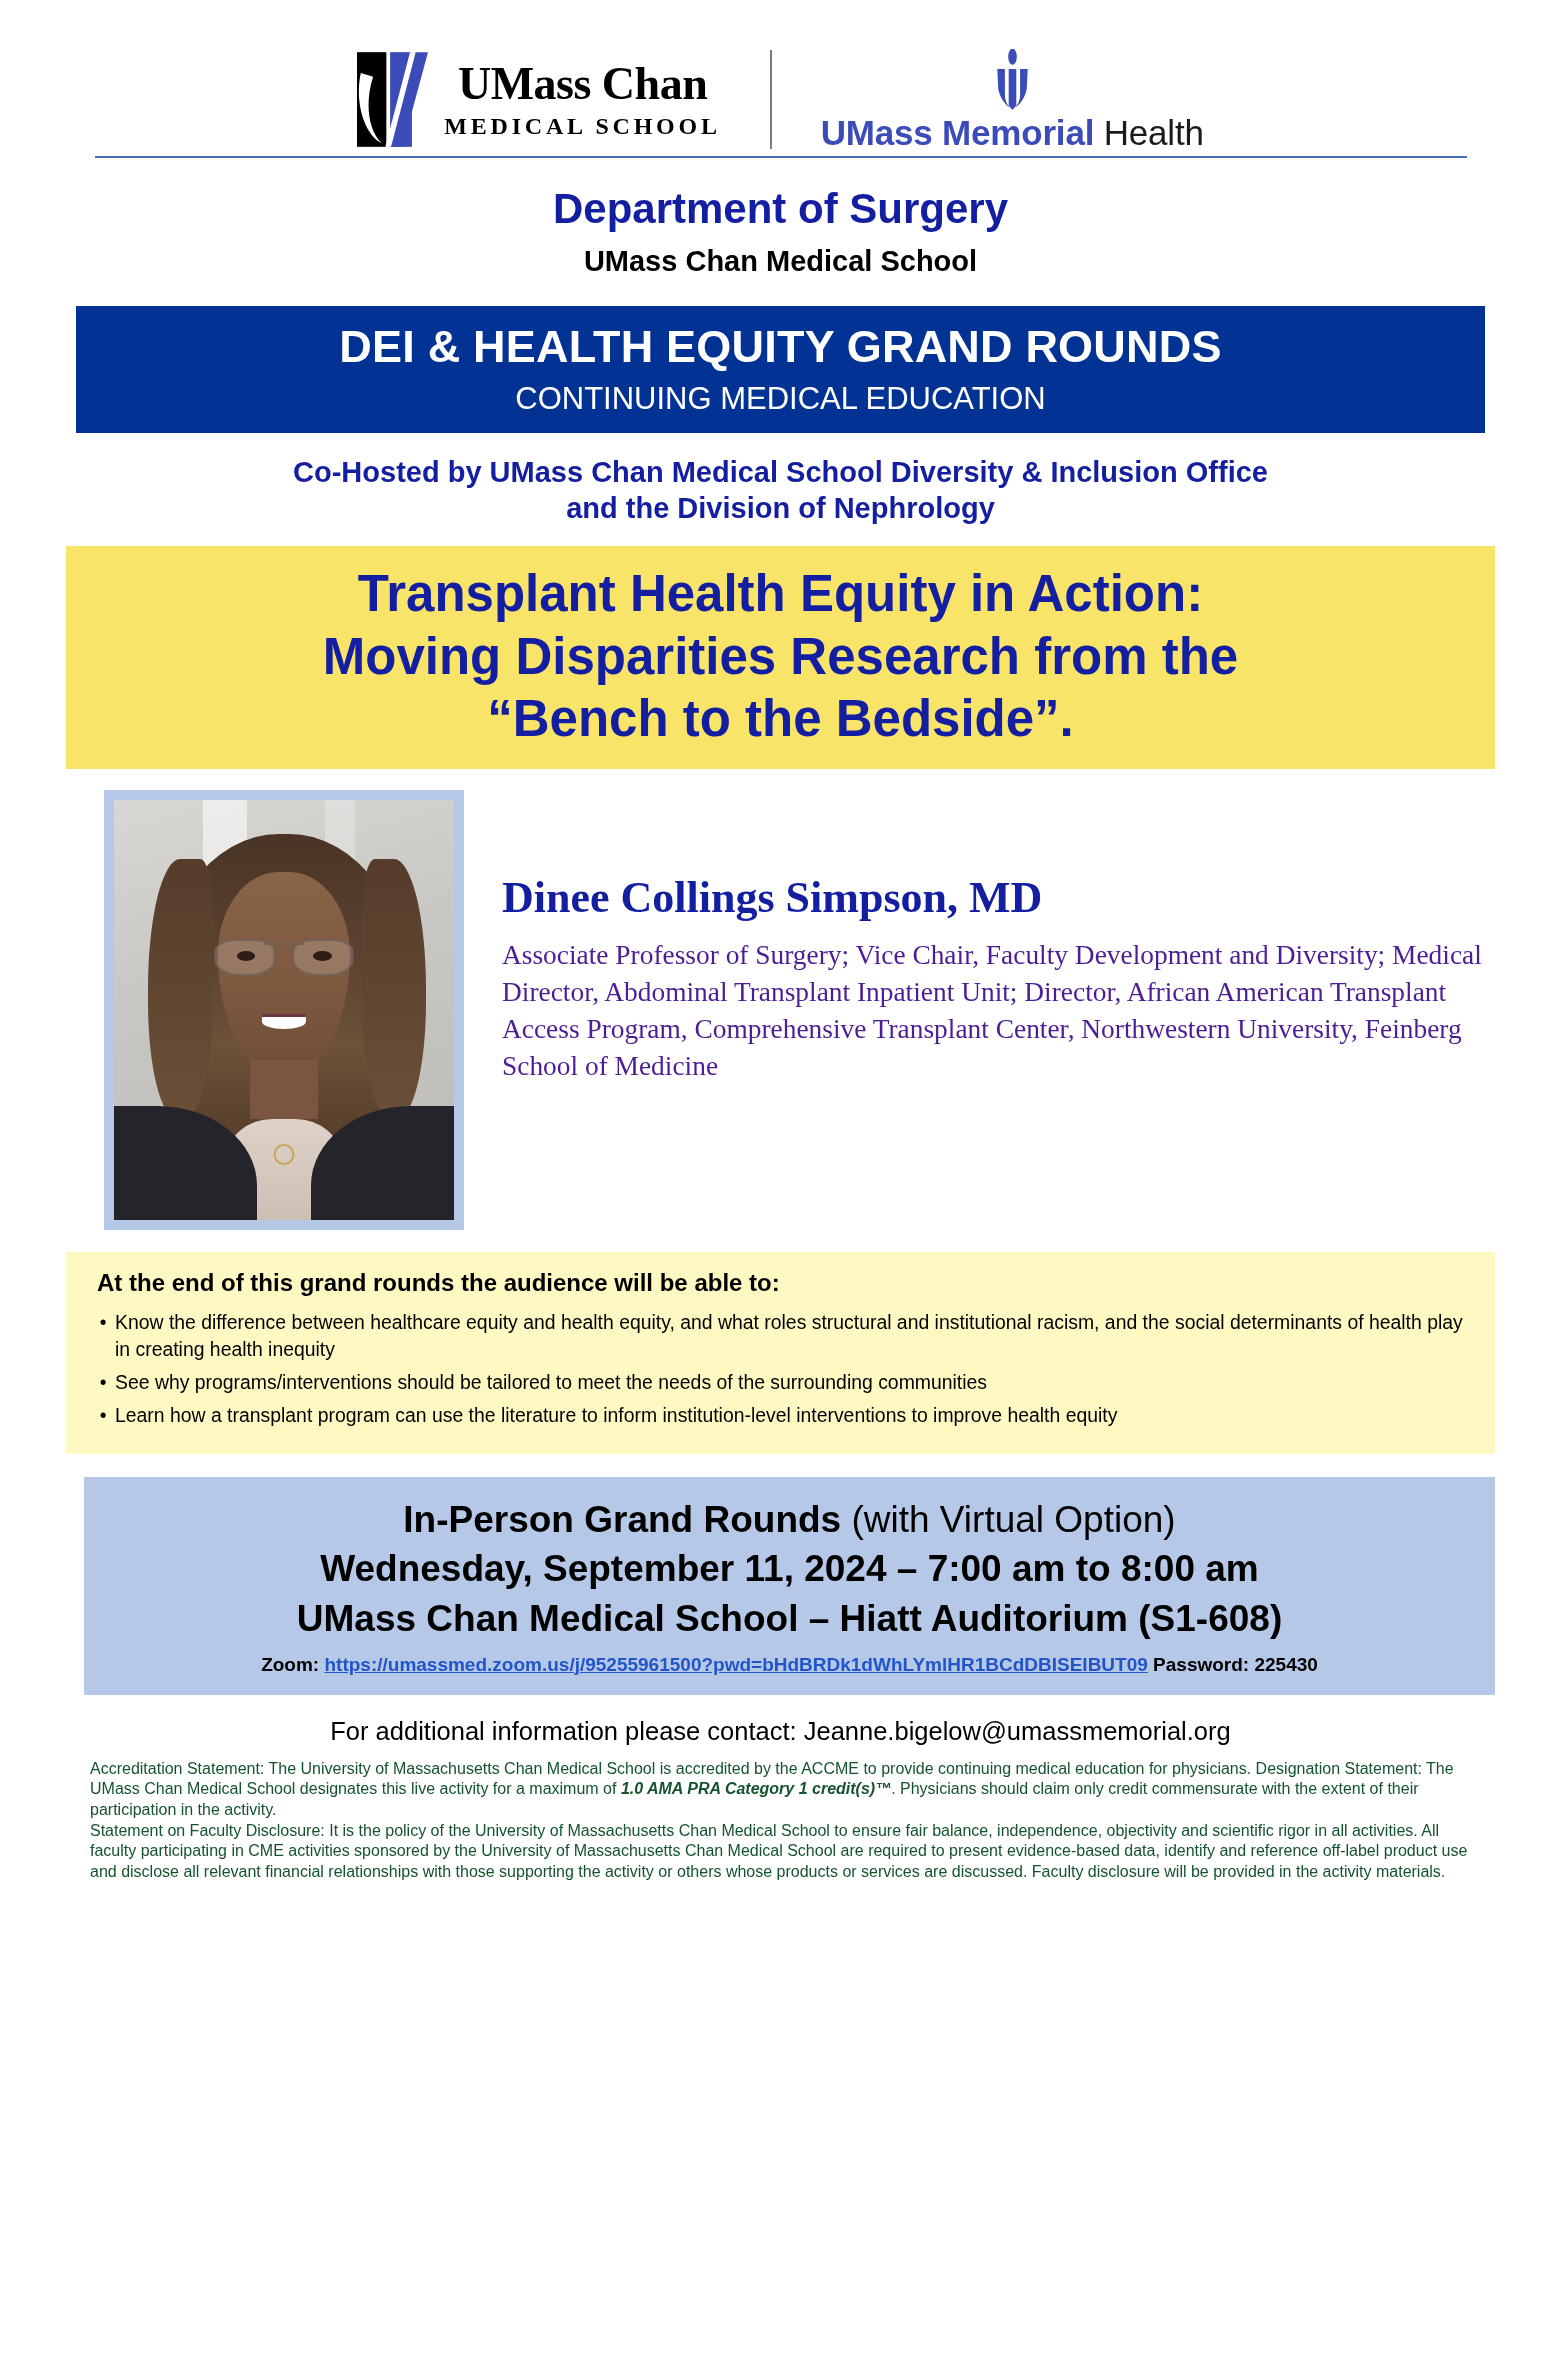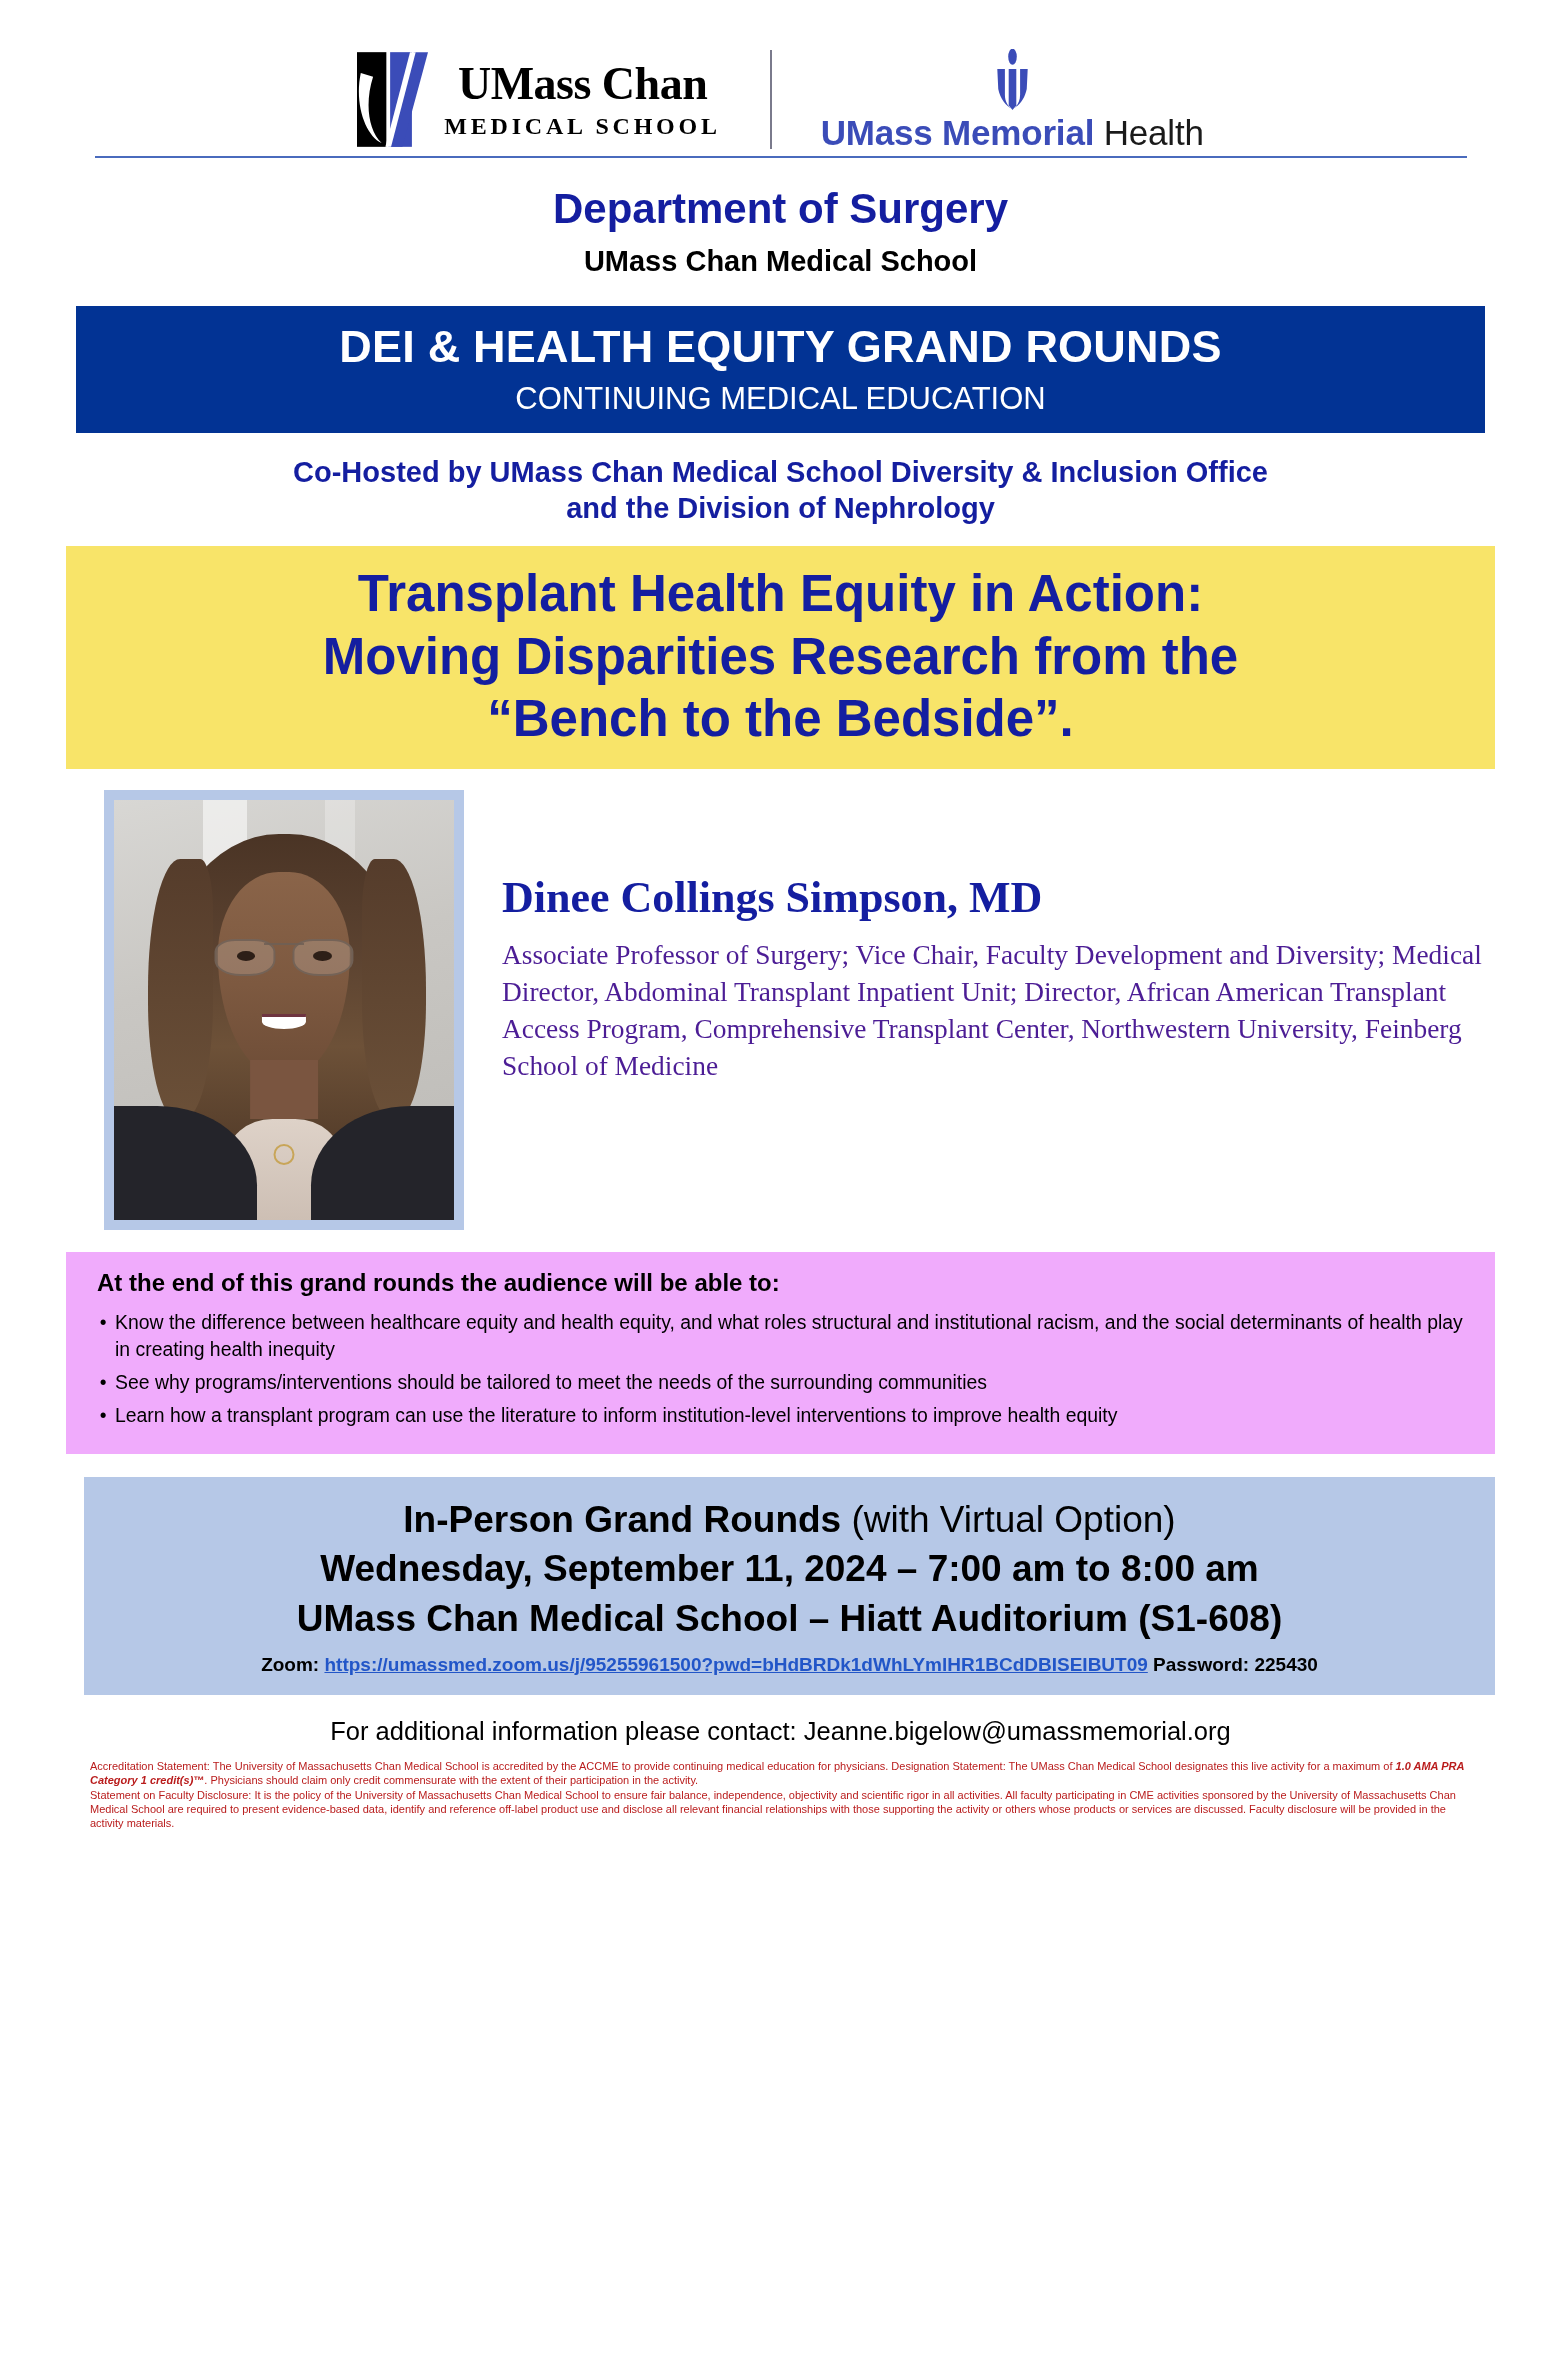--- a/index.html
+++ b/index.html
@@ -308,21 +308,21 @@
   .speaker-bio {
     font-size: 27.4px;
     font-weight: 400;
     line-height: 1.35;
     color: #4c1d95;
   }
 
   
   .objectives {
     margin: 22px 66px 0 66px;
-    background: #f0abfc;
+    background: #fef9c3;
     padding: 17px 31px 19px 31px;
   }
   .obj-head {
     font-size: 24px;
     font-weight: 700;
     margin-bottom: 12.3px;
   }
   .obj-list { list-style: none; margin: 0; padding: 0; }
   .obj-list li {
     font-size: 19.4px;
@@ -380,24 +380,24 @@
 
   
   .contact {
     text-align: center;
     font-size: 25.5px;
     font-weight: 400;
     margin-top: 22px;
   }
   .accred {
     margin: 12.3px 90px 0 90px;
-    font-size: 11px;
+    font-size: 16px;
     font-weight: 400;
     line-height: 1.28;
-    color: #b91c1c;
+    color: #14532d;
   }
   .accred p { margin: 0 0 0.9px 0; }
   .accred .ital { font-style: italic; font-weight: 700; }
 </style>
 </head>
 <body>
 
 <div class="page">
 
   <div class="logo-row">

